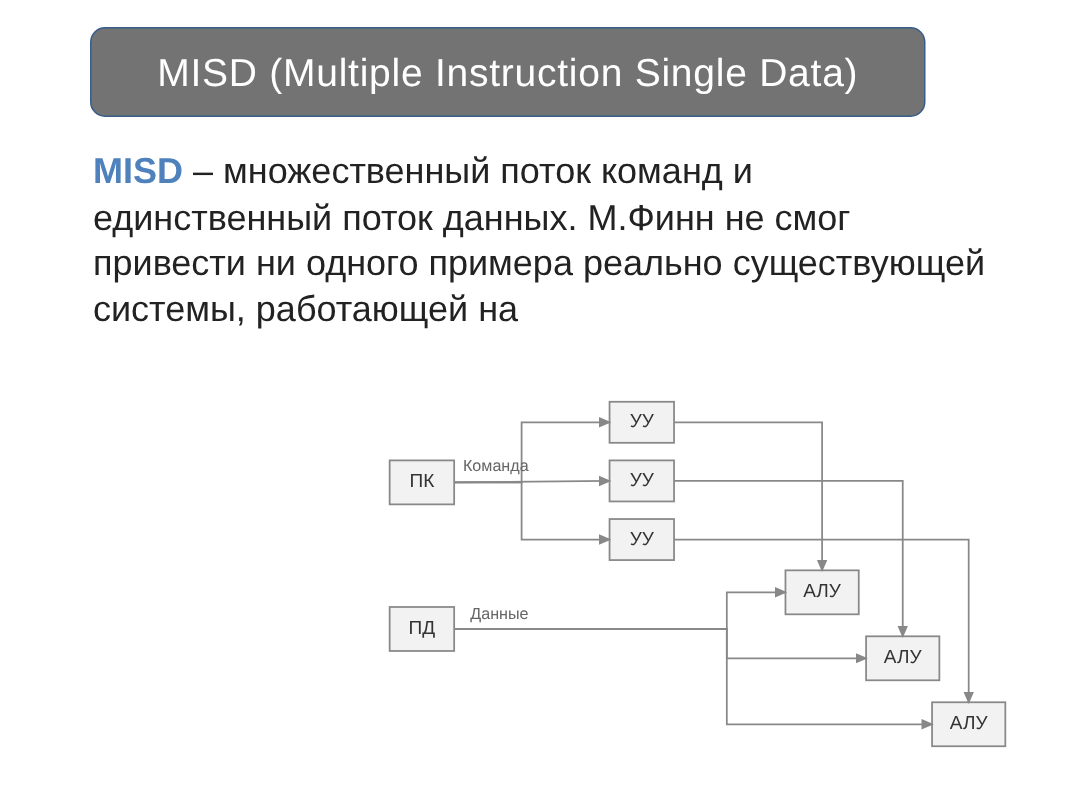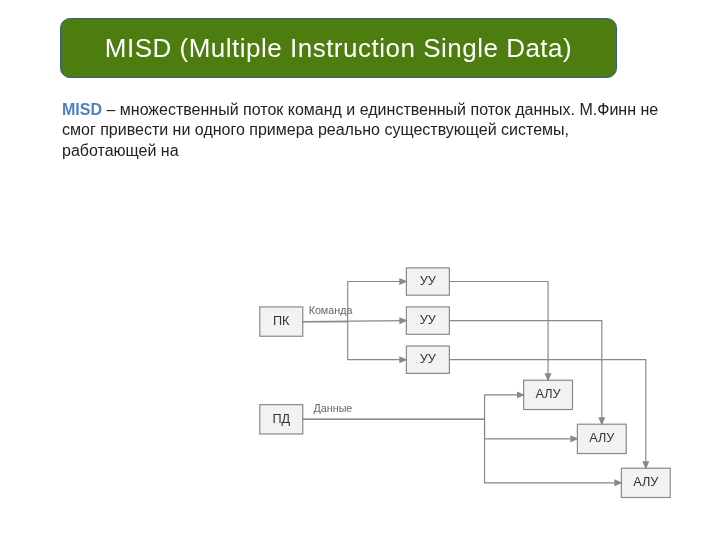--- a/index.html
+++ b/index.html
@@ -11,39 +11,39 @@
     background: #fff;
     position: relative;
     overflow: hidden;
   }
   .title-box {
     position: absolute;
     left: 60px;
     top: 18px;
     width: 555px;
     height: 58px;
-    background: #4d7c0f;
+    background: #737373;
     border: 1.5px solid #385d8a;
     border-radius: 10px;
     display: flex;
     align-items: center;
     justify-content: center;
   }
   .title-box span {
     color: #fff;
     font-size: 26px;
     font-weight: 400;
     letter-spacing: 0.5px;
   }
   .body-text {
     position: absolute;
     left: 62px;
     top: 100px;
     width: 600px;
-    font-size: 16px;
+    font-size: 24px;
     line-height: 1.28;
     color: #222;
   }
   .body-text .acc {
     color: #4f81bd;
     font-weight: 700;
   }
   .diagram-wrap {
     position: absolute;
     left: 250px;

